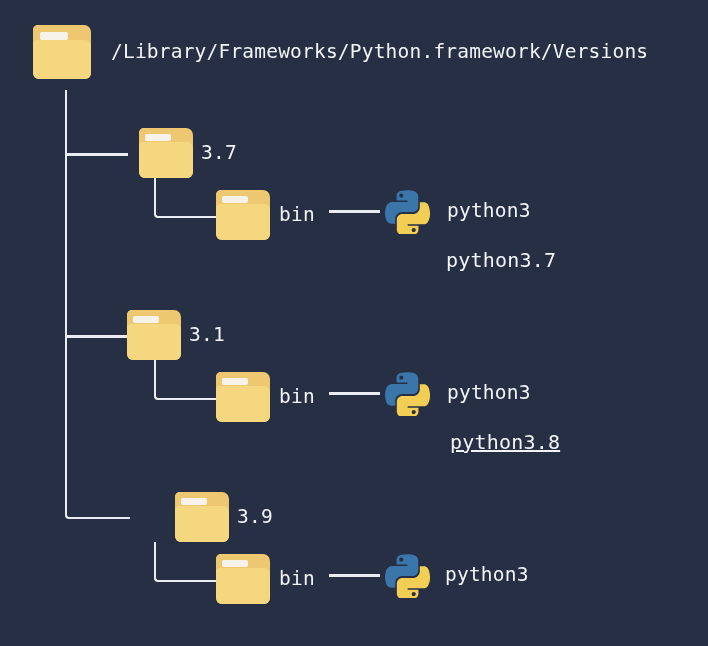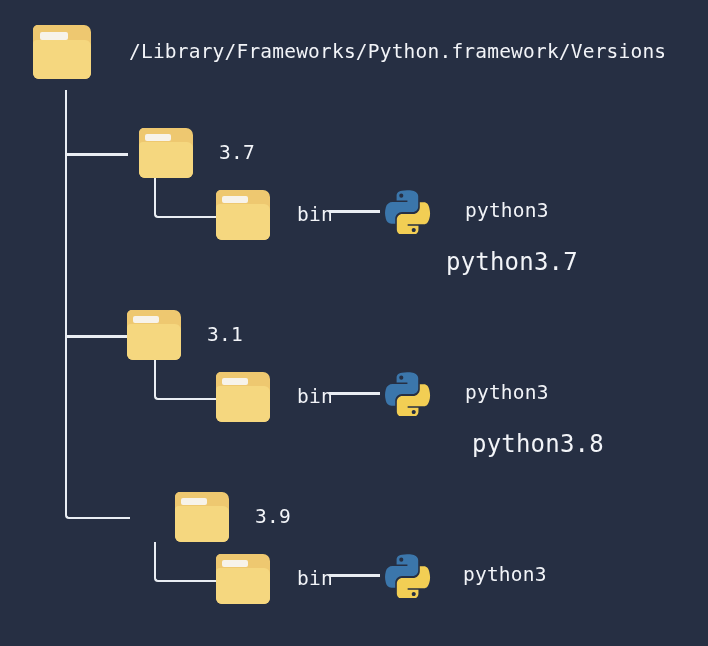--- a/index.html
+++ b/index.html
@@ -17,21 +17,20 @@
   #stage {
     position: absolute;
     left: 0; top: 0;
     width: 708px;
     height: 646px;
   }
   .node {
     position: absolute;
     display: flex;
     align-items: center;
-    gap: 18px;
   }
   
   .folder {
     position: relative;
     flex: 0 0 auto;
   }
   .folder .back {
     position: absolute;
     left: 0; top: 0;
     width: 100%;
@@ -62,21 +61,21 @@
   
   .label {
     color: #f2f4f8;
     white-space: nowrap;
     line-height: 1;
   }
   .root-label { font-size: 19.5px; letter-spacing: 0.2px; }
   .ver-label  { font-size: 19.5px; letter-spacing: 0.2px; }
   .bin-label  { font-size: 19.5px; letter-spacing: 0.2px; }
   .py-label   { font-size: 19.5px; letter-spacing: 0.2px; }
-  .pyv-label  { font-size: 24px; letter-spacing: 0.2px; }
+  .pyv-label  { font-size: 20px; letter-spacing: 0.2px; }
 
   
   .line {
     position: absolute;
     background: #e9edf3;
   }
   .elbow {
     position: absolute;
     border-left: 2.5px solid #e9edf3;
     border-bottom: 2.5px solid #e9edf3;
@@ -158,21 +157,21 @@
     <span class="label bin-label" style="margin-left:9px;">bin</span>
   </div>
   <div class="line" style="left:329px; top:392px; width:51px; height:2.5px;"></div>
   <div class="node" style="left:384px; top:369px;">
     <svg class="pylogo" width="47" height="47" viewBox="0 0 100 100">
       <path fill="#3b76ab" d="M49.3 7c-4 0-7.7.4-11 1-9.7 1.7-11.5 5.3-11.5 12v8.8h23v3H18.2c-6.7 0-12.6 4-14.4 11.7-2.1 8.8-2.2 14.3 0 23.5C5.4 73.8 9.3 78 16 78h7.9V67.5c0-7.6 6.6-14.3 14.4-14.3h23c6.4 0 11.5-5.3 11.5-11.7V20c0-6.3-5.3-11-11.5-12-4-.7-8-1-12-1zM36.8 14c2.4 0 4.3 2 4.3 4.4 0 2.4-1.9 4.3-4.3 4.3a4.3 4.3 0 0 1-4.3-4.3c0-2.5 1.9-4.4 4.3-4.4z"></path>
       <path fill="#f2ce54" d="M76.2 32.8V43c0 8-6.8 14.6-14.4 14.6h-23c-6.3 0-11.5 5.4-11.5 11.7V91c0 6.3 5.5 10 11.5 11.8 7.2 2 14.1 2.5 23 0 5.8-1.7 11.5-5 11.5-11.8v-8.8h-23v-3h34.5c6.7 0 9.2-4.7 11.5-11.7 2.4-7.2 2.3-14.1 0-23.5-1.7-6.8-4.8-11.7-11.5-11.7h-8.6zM63.3 87.3c2.4 0 4.3 1.9 4.3 4.3 0 2.4-1.9 4.4-4.3 4.4a4.3 4.3 0 0 1-4.3-4.4c0-2.4 1.9-4.3 4.3-4.3z"></path>
     </svg>
     <span class="label py-label" style="margin-left:16px;">python3</span>
   </div>
-  <span class="label pyv-label" style="position:absolute; left:472px; top:432px;">python3.8</span>
+  <span class="label pyv-label" style="position:absolute; left:450px; top:432px;text-decoration:underline;">python3.8</span>
 
   <div class="node" style="left:127px; top:492px;padding-left:48px;">
     <div class="folder" style="width:54px; height:50px;">
       <div class="back"></div>
       <div class="tab"></div>
       <div class="strip" style="left:6px; top:6px; width:26px; height:7px;"></div>
       <div class="front" style="top:14px; height:36px;"></div>
     </div>
     <span class="label ver-label" style="margin-left:8px;">3.9</span>
   </div>

